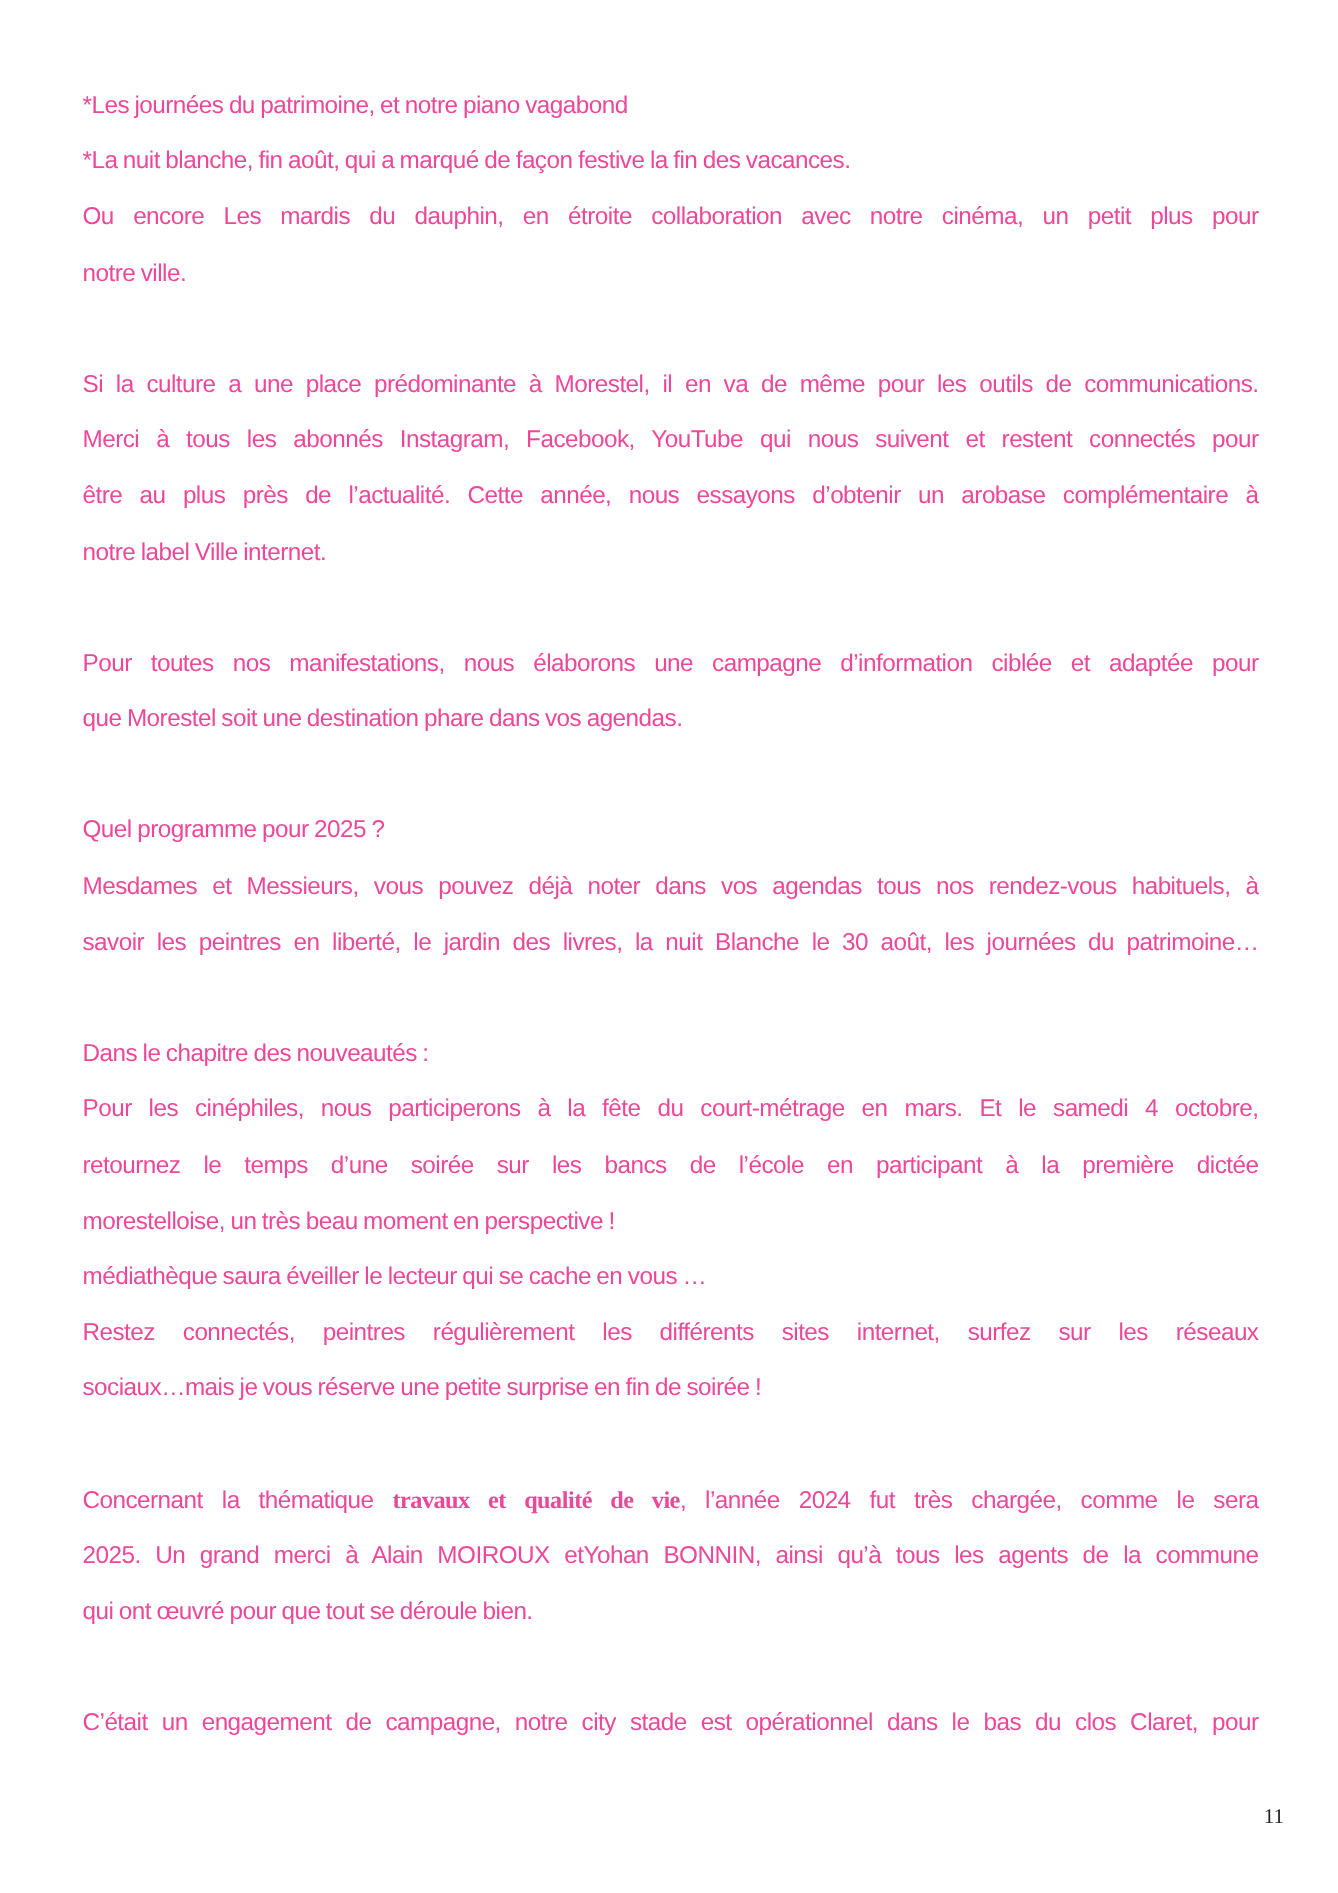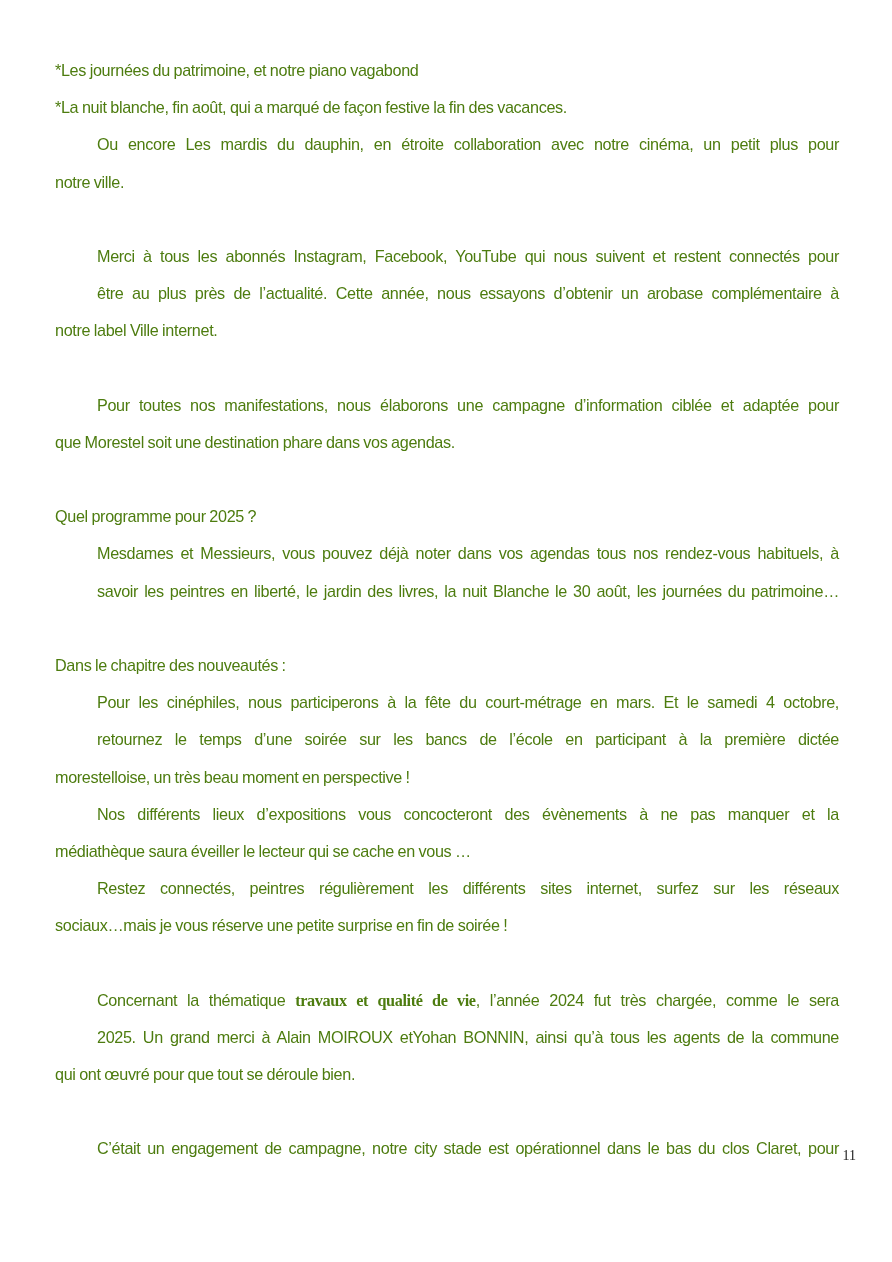--- a/index.html
+++ b/index.html
@@ -2,63 +2,63 @@
 <html><head>
   <meta charset="utf-8">
   <style>
     html, body { margin: 0; padding: 0; background: #ffffff; }
     body { width: 892px; height: 1262px; position: relative; overflow: hidden; }
     .page {
       position: absolute; left: 55px; top: 52px; width: 784px;
       font-family: "Liberation Sans", sans-serif;
       font-size: 16.2px;
       line-height: 37.2px;
-      color: #4d7c0f;
+      color: #ec4899;
       letter-spacing: -0.35px;
       word-spacing: -0.5px;
     }
     .line { white-space: nowrap; height: 37.2px; }
-    .justify { text-align: justify; text-align-last: justify; white-space: normal; margin-left: 42px; }
+    .justify { text-align: justify; text-align-last: justify; white-space: normal; }
     .gap { height: 37.2px; }
     .heading { font-weight: normal; }
     b { font-weight: bold; font-family: Liberation Serif, serif; }
     .page-number {
-      position: absolute; right: 36px; top: 1148px;
+      position: absolute; right: 36px; top: 1204px;
       font-family: "Liberation Serif", serif; font-size: 14px; color: #222;
     }
   </style>
 </head>
 <body>
 
 <div class="page">
   <div class="line">*Les journées du patrimoine, et notre piano vagabond</div>
   <div class="line">*La nuit blanche, fin août, qui a marqué de façon festive la fin des vacances.</div>
   <div class="line justify">Ou encore Les mardis du dauphin, en étroite collaboration avec notre cinéma, un petit plus pour</div>
   <div class="line">notre ville.</div>
   <div class="gap"></div>
 
+  <div class="line justify">Si la culture a une place prédominante à Morestel, il en va de même pour les outils de communications.</div>
   <div class="line justify">Merci à tous les abonnés Instagram, Facebook, YouTube qui nous suivent et restent connectés pour</div>
   <div class="line justify">être au plus près de l’actualité. Cette année, nous essayons d’obtenir un arobase complémentaire à</div>
   <div class="line">notre label Ville internet.</div>
   <div class="gap"></div>
 
   <div class="line justify">Pour toutes nos manifestations, nous élaborons une campagne d’information ciblée et adaptée pour</div>
   <div class="line">que Morestel soit une destination phare dans vos agendas.</div>
   <div class="gap"></div>
 
   <div class="line"><span class="heading">Quel programme pour 2025</span><span> ?</span></div>
   <div class="line justify">Mesdames et Messieurs, vous pouvez déjà noter dans vos agendas tous nos rendez-vous habituels, à</div>
   <div class="line justify">savoir les peintres en liberté, le jardin des livres, la nuit Blanche le 30 août, les journées du patrimoine…</div>
   <div class="gap"></div>
 
   <div class="line">Dans le chapitre des nouveautés :</div>
   <div class="line justify">Pour les cinéphiles, nous participerons à la fête du court-métrage en mars. Et le samedi 4 octobre,</div>
   <div class="line justify">retournez le temps d’une soirée sur les bancs de l’école en participant à la première dictée</div>
   <div class="line">morestelloise, un très beau moment en perspective !</div>
-  <div class="line justify">Nos différents lieux d’expositions vous concocteront des évènements à ne pas manquer et la</div>
   <div class="line">médiathèque saura éveiller le lecteur qui se cache en vous …</div>
   <div class="line justify">Restez connectés, peintres régulièrement les différents sites internet, surfez sur les réseaux</div>
   <div class="line">sociaux…mais je vous réserve une petite surprise en fin de soirée !</div>
   <div class="gap"></div>
 
   <div class="line justify"><span>Concernant la thématique </span><b>travaux et qualité de vie</b><span>, l’année 2024 fut très chargée, comme le sera</span></div>
   <div class="line justify">2025. Un grand merci à Alain MOIROUX etYohan BONNIN, ainsi qu’à tous les agents de la commune</div>
   <div class="line">qui ont œuvré pour que tout se déroule bien.</div>
   <div class="gap"></div>
 

